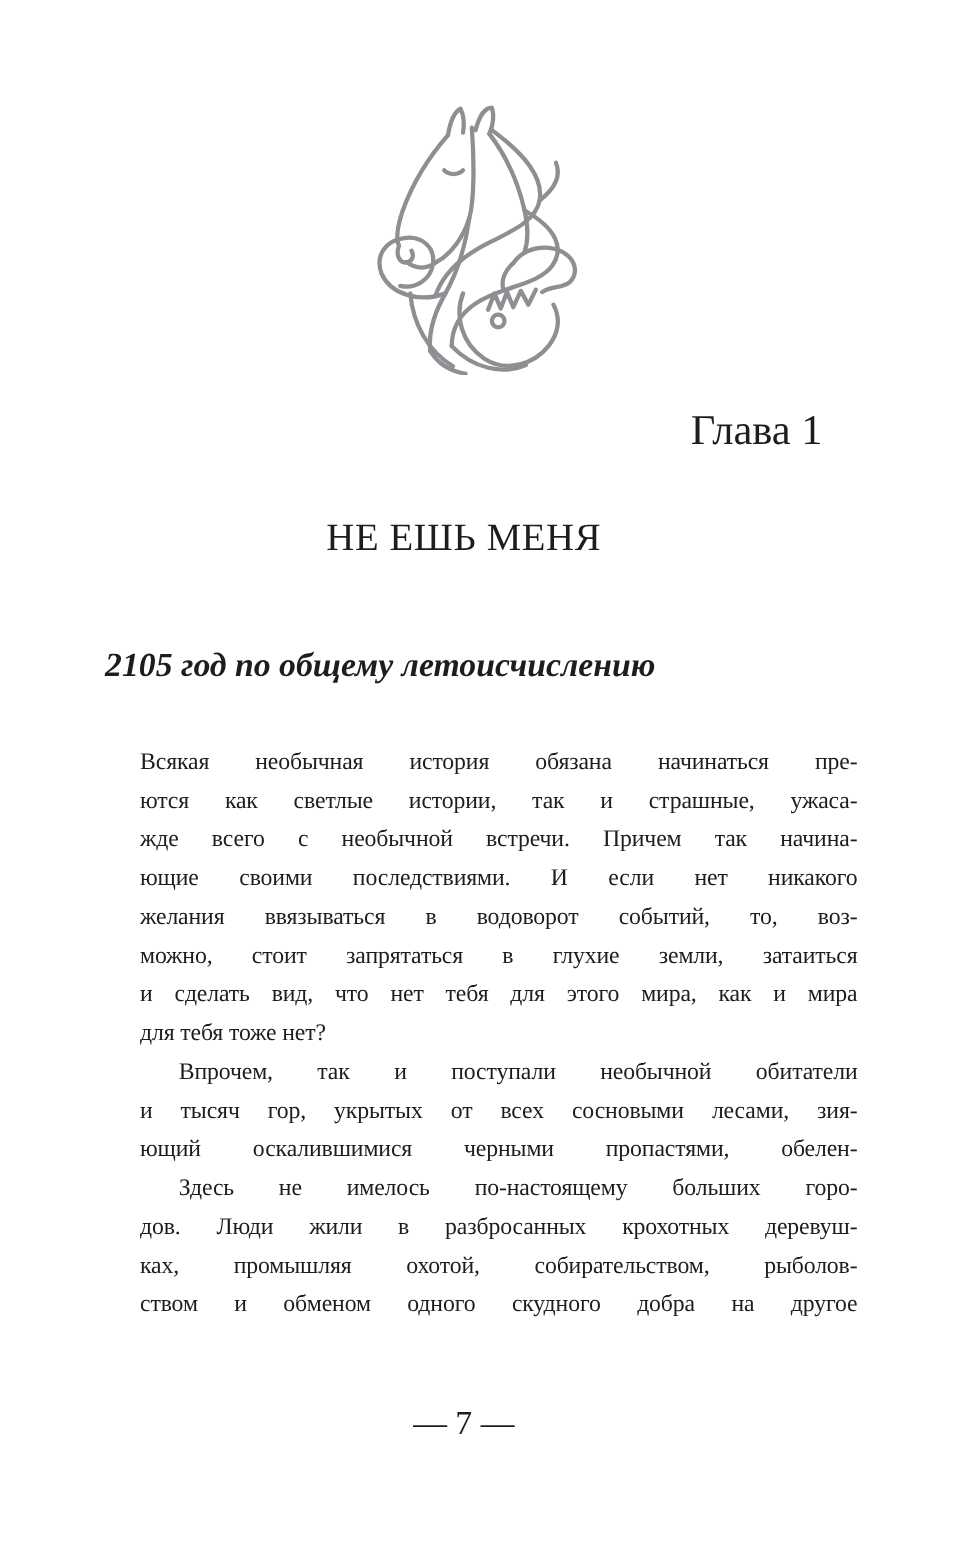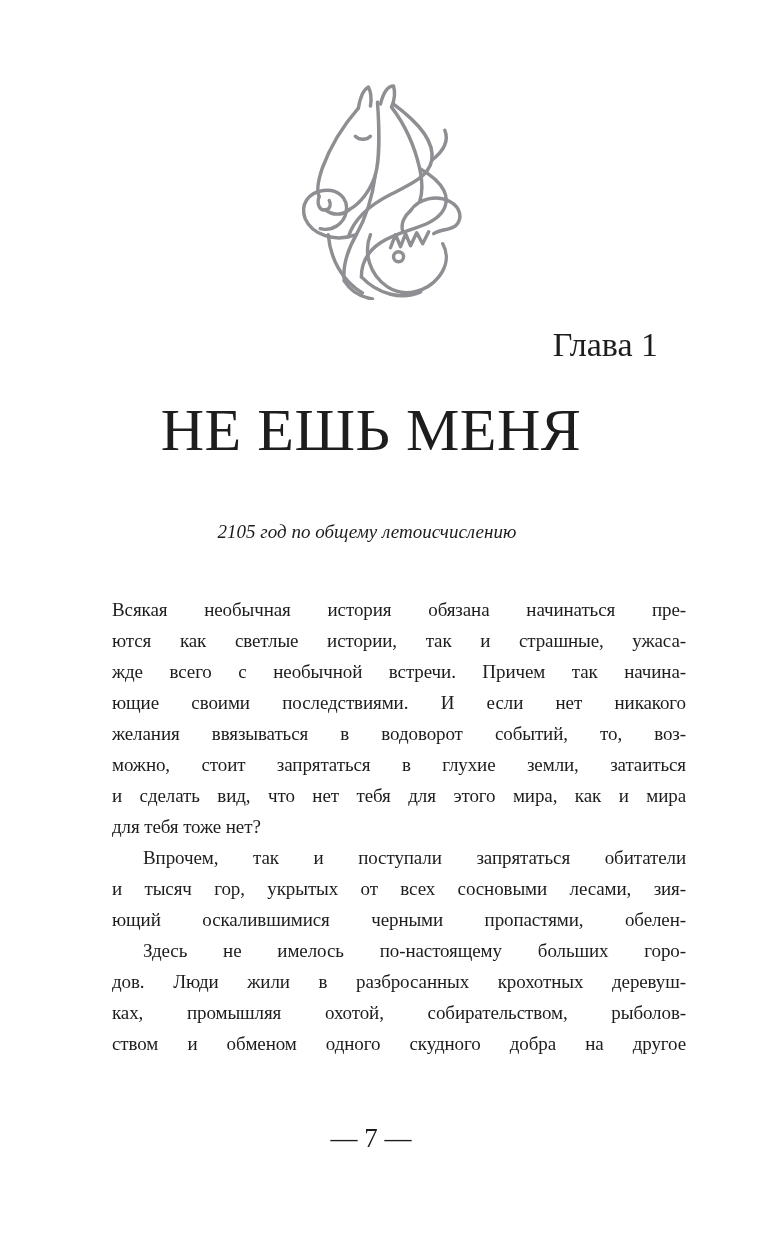--- a/index.html
+++ b/index.html
@@ -24,28 +24,28 @@
     fill:none;stroke:var(--art);stroke-width:3.4;
     stroke-linecap:round;stroke-linejoin:round;
   }
   .content{position:absolute;left:84px;top:0;width:574px;}
   .chapter-label{
     position:absolute;left:0;top:325px;width:100%;
     text-align:right;font-size:34px;line-height:40px;
   }
   .chapter-title{
     position:absolute;left:0;top:404px;width:100%;margin:0;
-    text-align:center;font-size:60px;font-weight:400;line-height:52px;
+    text-align:center;font-size:31px;font-weight:400;line-height:52px;
     letter-spacing:0.5px;white-space:nowrap;
   }
   .epigraph{
     position:absolute;left:0;top:515px;width:100%;
     box-sizing:border-box;padding-right:8px;
-    text-align:center;font-style:italic;font-weight:400;
-    font-size:19px;line-height:34px;
+    text-align:left;font-style:italic;font-weight:700;
+    font-size:27px;line-height:34px;
   }
   .body-text{
     position:absolute;left:0;top:594px;width:100%;
     font-size:19px;line-height:31px;letter-spacing:-0.1px;margin-left:28px;
   }
   .line{
     text-align:justify;
     text-align-last:justify;
   }
   .line.noj{text-align-last:left;}
@@ -107,21 +107,21 @@
           <div class="line">Всякая необычная история обязана начинаться пре-</div>
           <div class="line">ются как светлые истории, так и страшные, ужаса-</div>
           <div class="line">жде всего с необычной встречи. Причем так начина-</div>
           <div class="line">ющие своими последствиями. И если нет никакого</div>
           <div class="line">желания ввязываться в водоворот событий, то, воз-</div>
           <div class="line">можно, стоит запрятаться в глухие земли, затаиться</div>
           <div class="line">и сделать вид, что нет тебя для этого мира, как и мира</div>
           <div class="line noj">для тебя тоже нет?</div>
         </div>
         <div>
-          <div class="line ind">Впрочем, так и поступали запрятаться обитатели</div>
+          <div class="line ind">Впрочем, так и поступали необычной обитатели</div>
           <div class="line">и тысяч гор, укрытых от всех сосновыми лесами, зия-</div>
           <div class="line">ющий оскалившимися черными пропастями, обелен-</div>
         </div>
         <div>
           <div class="line ind">Здесь не имелось по-настоящему больших горо-</div>
           <div class="line">дов. Люди жили в разбросанных крохотных деревуш-</div>
           <div class="line">ках, промышляя охотой, собирательством, рыболов-</div>
           <div class="line">ством и обменом одного скудного добра на другое</div>
         </div>
       </div>

